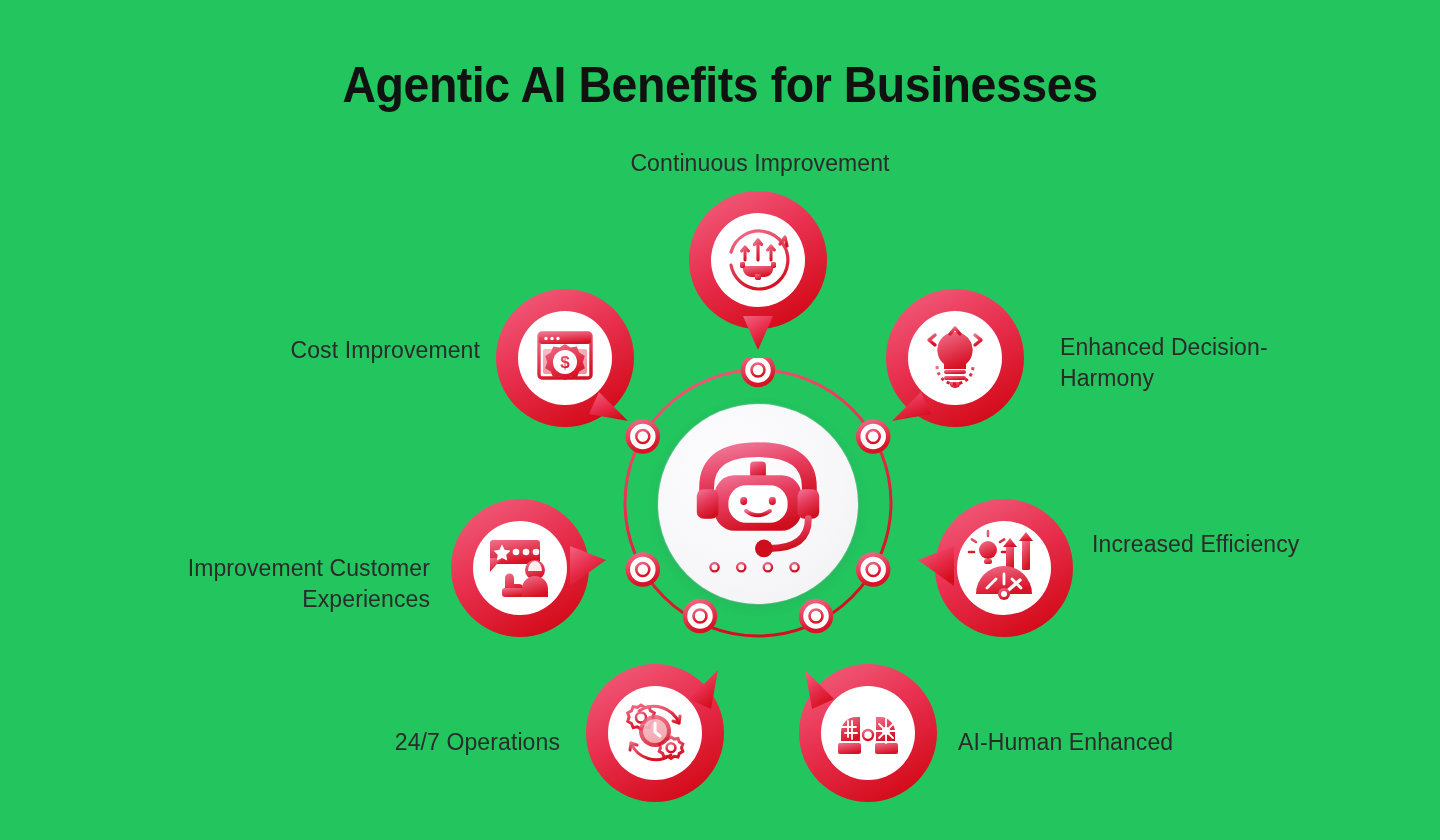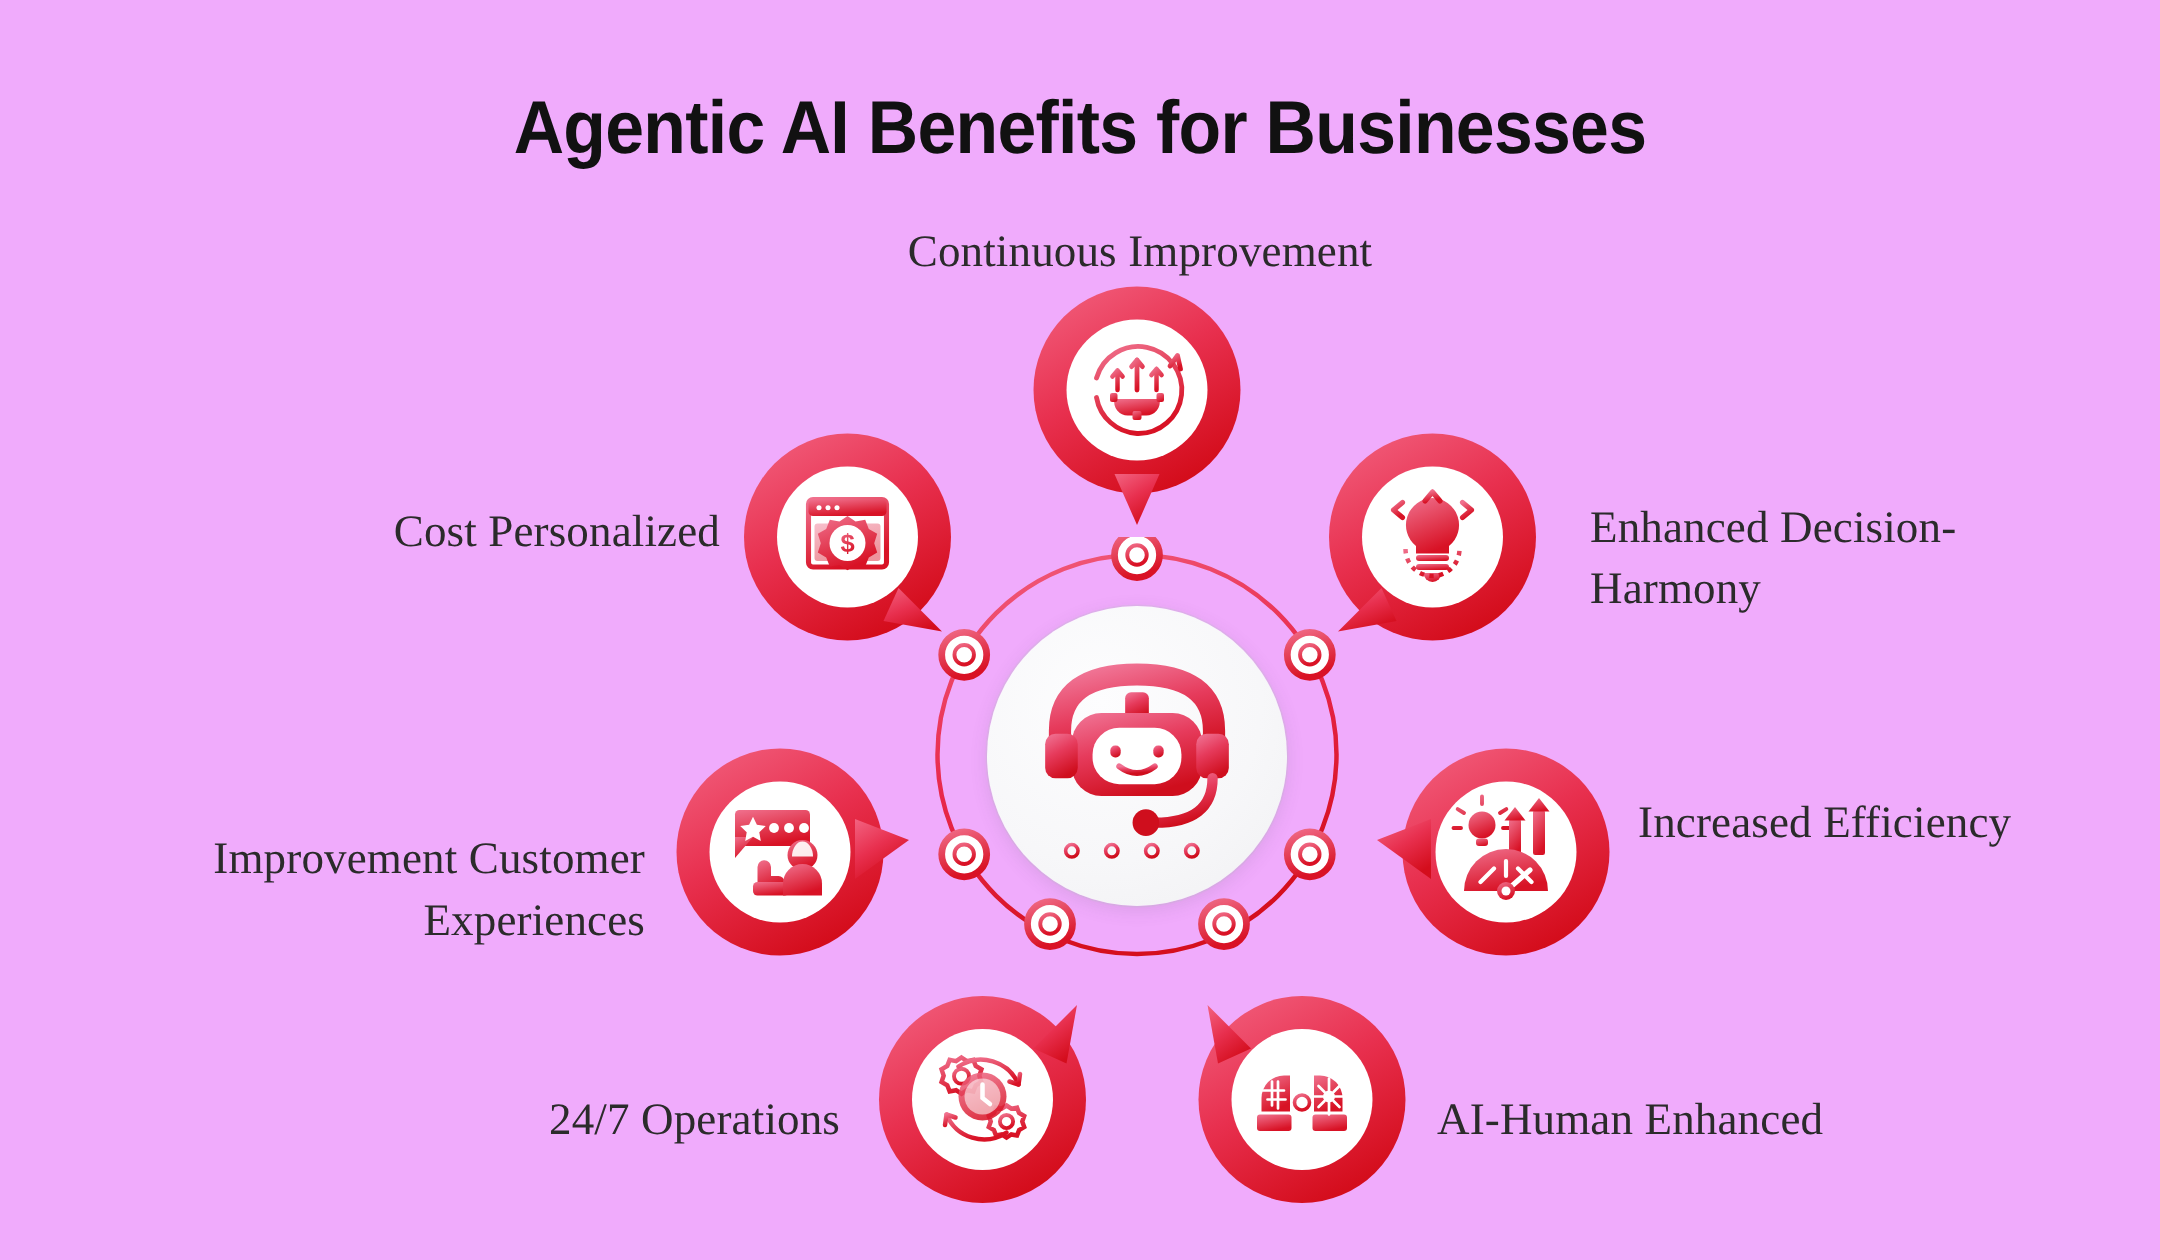--- a/index.html
+++ b/index.html
@@ -2,42 +2,42 @@
 <html><head>
 <meta charset="utf-8">
 <style>
   * { margin:0; padding:0; box-sizing:border-box; }
   html, body {
     width:1440px; height:840px;
     background:#ffffff;
     font-family:"Liberation Sans", sans-serif;
     overflow:hidden;
   }
-  #stage { position:relative; width:1440px; height:840px; background:#f0abfc; }
+  #stage { position:relative; width:1440px; height:840px; background:#22c55e; }
 
   
   .title {
     position:absolute; left:0; top:56px; width:1440px;
     text-align:center;
     font-size:50px;
     font-weight:bold;
     letter-spacing:-0.5px;
     color:#111111;
     font-family:"Liberation Sans", sans-serif;
     transform:scaleX(0.93);
     white-space:nowrap;
   }
 
   
   .label {
     position:absolute;
-    font-size:30px;
+    font-size:23px;
     color:#2b2b2b;
     line-height:1.35;
-    font-family:Liberation Serif, serif;
+    font-family:Liberation Sans, sans-serif;
     letter-spacing:0.1px;
     white-space:pre-line;
   }
   .label.lbl-continuous   { left:520px; top:148px; width:480px; text-align:center; }
   .label.lbl-enhanced     { left:1060px; top:332px; width:330px; text-align:left; }
   .label.lbl-cost         { left:150px; top:335px; width:330px; text-align:right; }
   .label.lbl-personalized { left:60px;  top:553px; width:370px; text-align:right; }
   .label.lbl-increased    { left:1092px; top:529px; width:330px; text-align:left; }
   .label.lbl-ops          { left:250px; top:727px; width:310px; text-align:right; }
   .label.lbl-harmony      { left:958px; top:727px; width:330px; text-align:left; }
@@ -312,20 +312,20 @@
         <path d="M70 58 v26" fill="none" stroke="url(#ig)" stroke-width="3" stroke-linecap="round"></path>
         <path d="M63 88 h14" fill="none" stroke="url(#ig)" stroke-width="2.4" stroke-dasharray="3 3"></path>
         <circle cx="70" cy="72" r="5" fill="none" stroke="url(#ig)" stroke-width="2.4"></circle>
       </g>
     </svg>
   </div>
 
   <div class="label lbl-continuous">Continuous Improvement</div>
   <div class="label lbl-enhanced">Enhanced Decision-
 Harmony</div>
-  <div class="label lbl-cost">Cost Personalized</div>
+  <div class="label lbl-cost">Cost Improvement</div>
   <div class="label lbl-personalized">Improvement Customer
 Experiences</div>
   <div class="label lbl-increased">Increased Efficiency</div>
   <div class="label lbl-ops">24/7 Operations</div>
   <div class="label lbl-harmony">AI-Human Enhanced</div>
 
 </div>
 
 </body></html>

